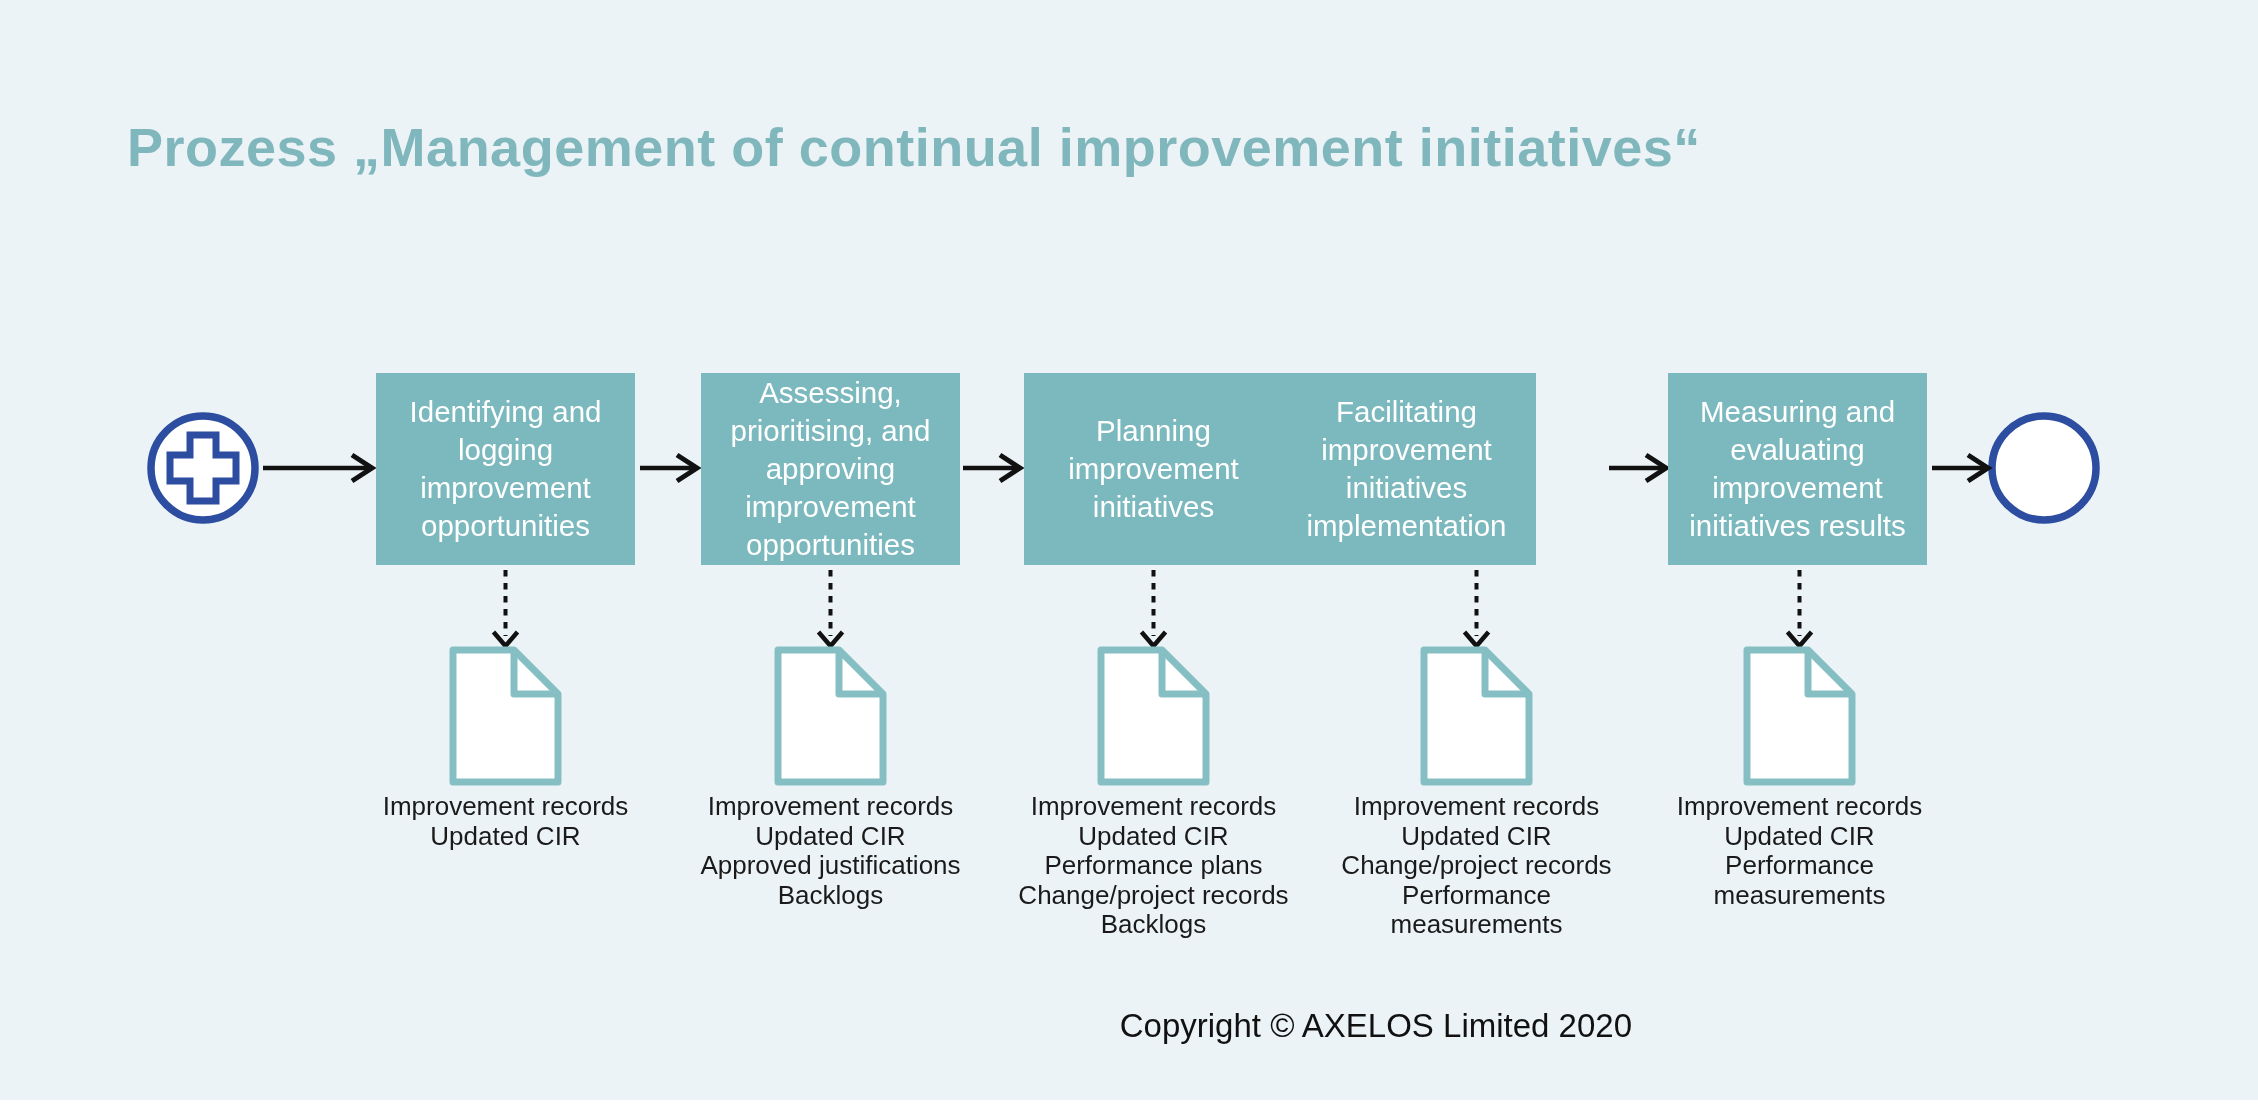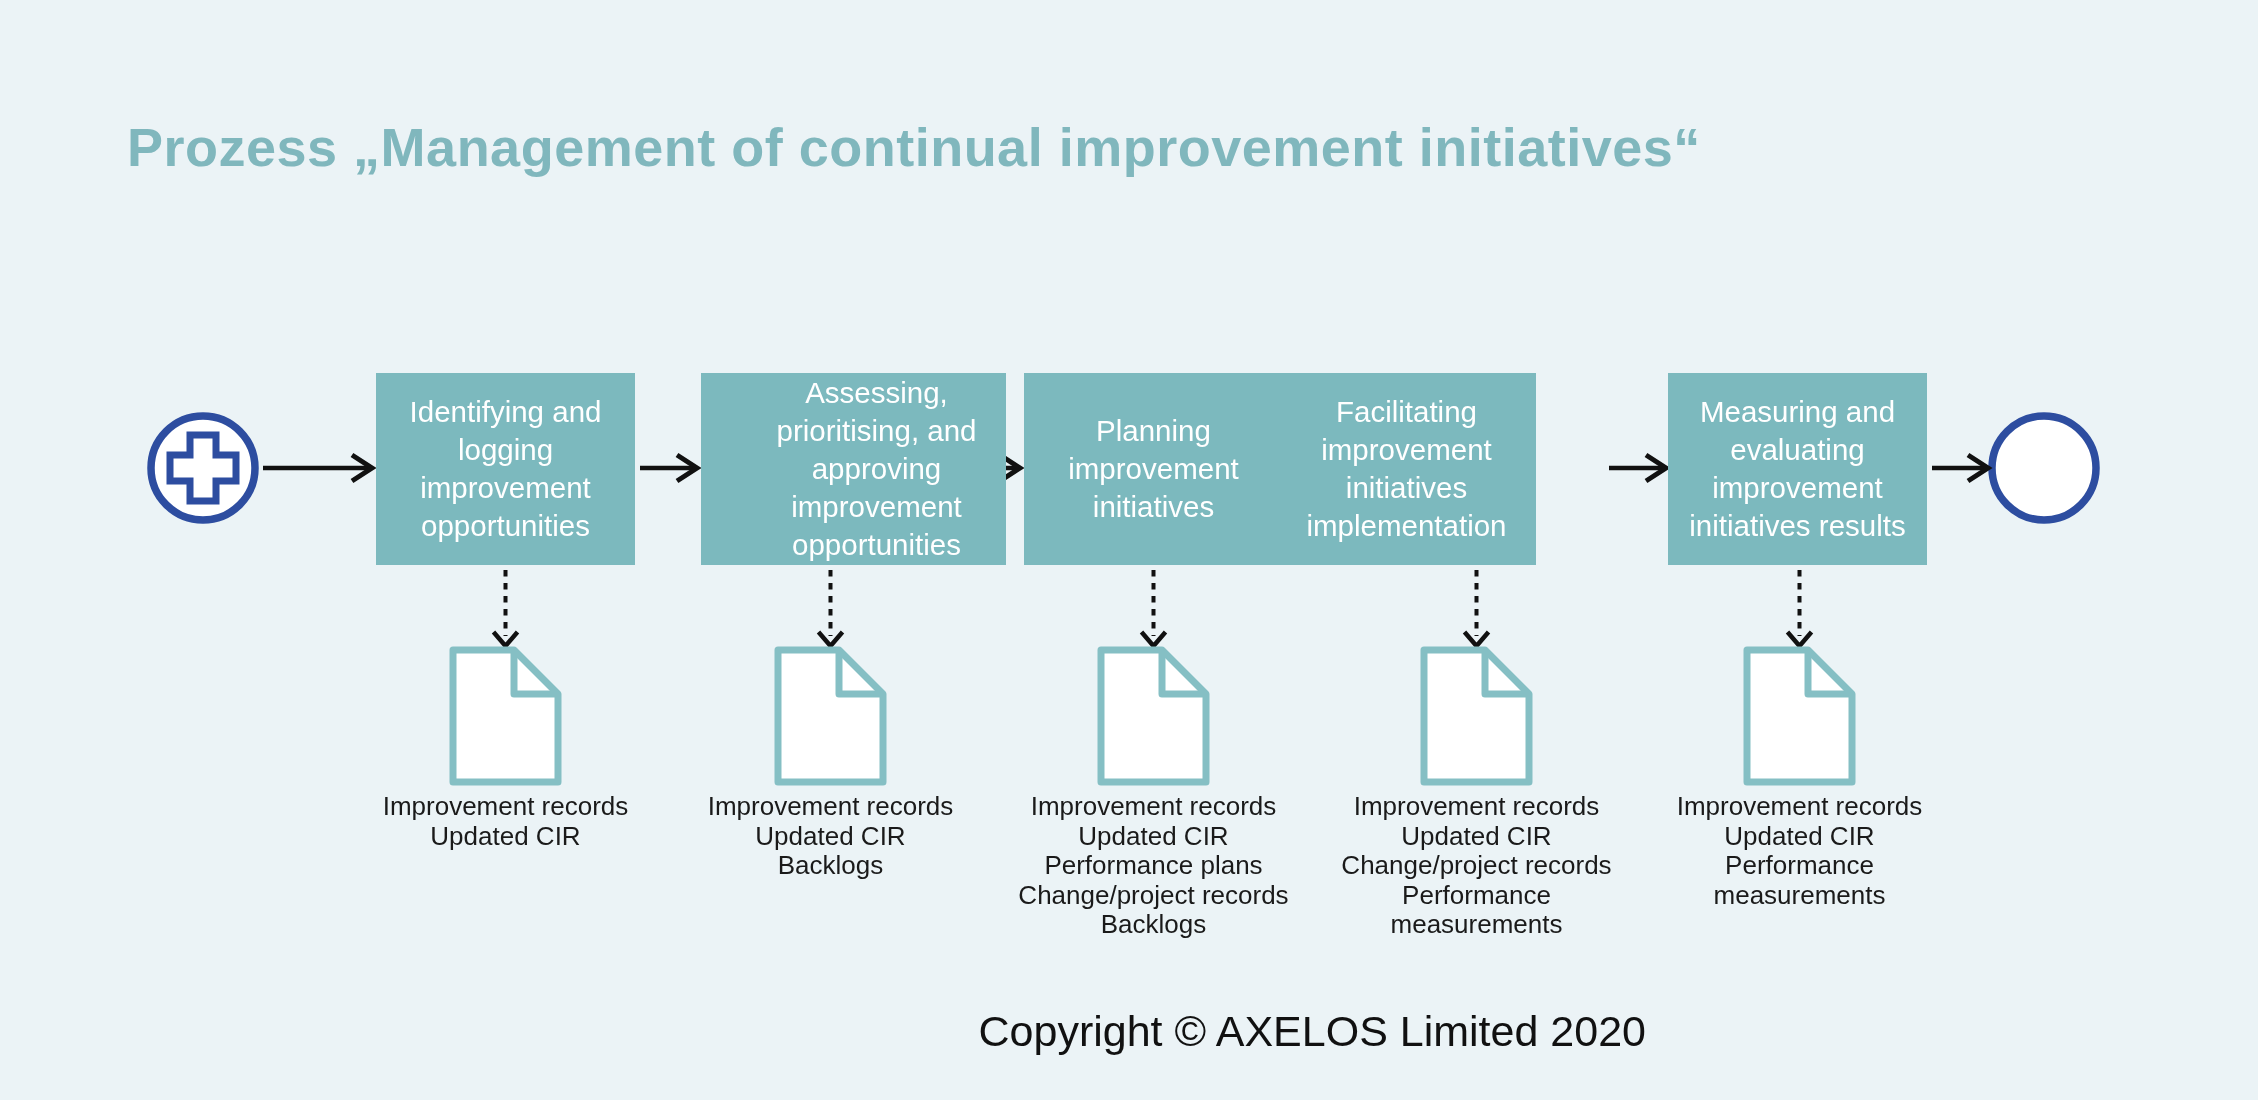--- a/index.html
+++ b/index.html
@@ -18,33 +18,33 @@
   }
   .flow-svg{position:absolute;left:0;top:0;width:2258px;height:1108px;}
   .step-box{
     position:absolute;top:373px;width:259px;height:192px;
     background:#7CB9BE;
     display:flex;align-items:center;justify-content:center;
     text-align:center;color:#FFFFFF;
     font-size:29.5px;line-height:38px;
     white-space:pre-line;
   }
-  .box-1{left:376px;} .box-2{left:701px;padding-left:46px;} .box-3{left:1024px;}
+  .box-1{left:376px;} .box-2{left:701px;} .box-3{left:1024px;}
   .box-4{left:1277px;} .box-5{left:1668px;}
   .outputs{
     position:absolute;top:792px;width:340px;
     text-align:center;font-size:26px;line-height:29.5px;
     color:#1A1A1A;
   }
   .outputs div{white-space:nowrap;}
   .out-1{left:335.5px;} .out-2{left:660.5px;} .out-3{left:983.5px;}
   .out-4{left:1306.5px;} .out-5{left:1629.5px;}
   .copyright{
-    position:absolute;top:1007px;right:154px;
-    font-size:43px;color:#111111;white-space:nowrap;
+    position:absolute;top:1007px;right:168px;
+    font-size:33px;color:#111111;white-space:nowrap;
   }
   .bottom-strip{
     position:absolute;left:0;bottom:0;width:2258px;height:8px;background:#FFFFFF;
   }
 </style>
 </head>
 <body>
 
 <div class="stage">
 
@@ -164,20 +164,21 @@
 initiatives results</span>
   </div>
 
   <div class="outputs out-1">
       <div>Improvement records</div>
       <div>Updated CIR</div>
     </div>
   <div class="outputs out-2">
       <div>Improvement records</div>
       <div>Updated CIR</div>
+      <div>Approved justifications</div>
       <div>Backlogs</div>
     </div>
   <div class="outputs out-3">
       <div>Improvement records</div>
       <div>Updated CIR</div>
       <div>Performance plans</div>
       <div>Change/project records</div>
       <div>Backlogs</div>
     </div>
   <div class="outputs out-4">

